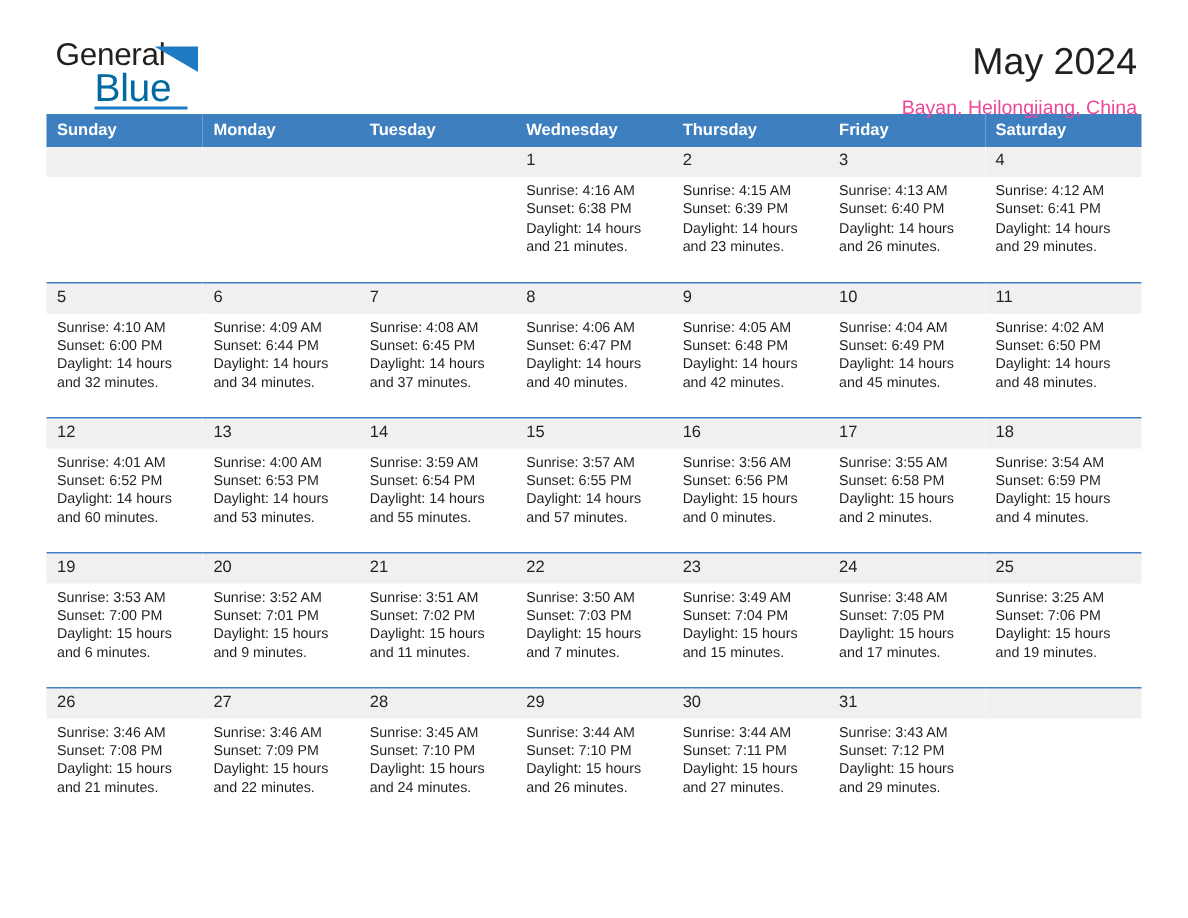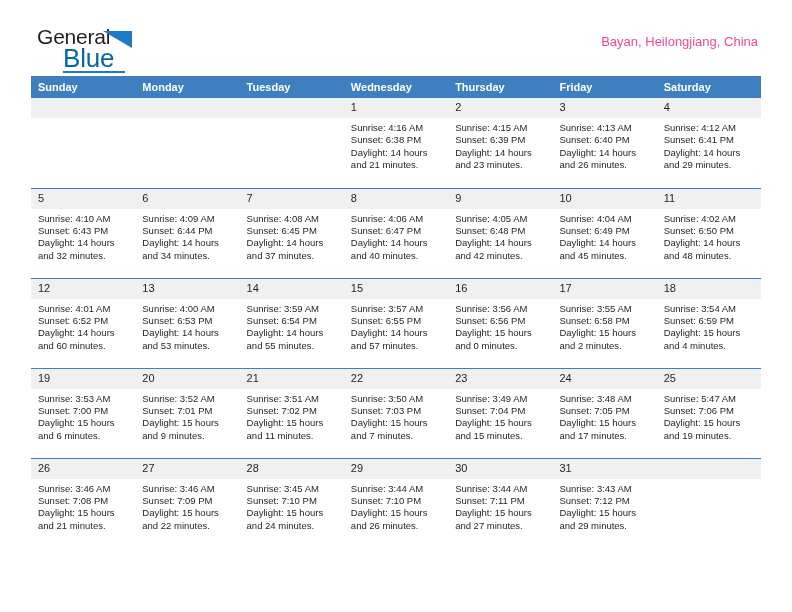--- a/index.html
+++ b/index.html
@@ -144,20 +144,21 @@
   <div class="top">
 
     <div class="logo">
       <span class="logo-general">General</span>
       <span class="logo-blue">Blue</span>
       <span class="logo-triangle"></span>
       <span class="logo-underline"></span>
     </div>
 
     <div class="titles">
+      <h1 class="cal-title">May 2024</h1>
       <h2 class="cal-subtitle">Bayan, Heilongjiang, China</h2>
     </div>
 
   </div>
 
   <table class="calendar">
     <thead>
       <tr id="header-row">
           <th>Sunday</th>
           <th>Monday</th>
@@ -217,21 +218,21 @@
               <div>Daylight: 14 hours</div>
               <div>and 29 minutes.</div>
             </div>
           </td>
         </tr>
         <tr class="week">
           <td>
             <div class="daynum">5</div>
             <div class="info">
               <div>Sunrise: 4:10 AM</div>
-              <div>Sunset: 6:43 PM</div>
+              <div>Sunset: 6:00 PM</div>
               <div>Daylight: 14 hours</div>
               <div>and 32 minutes.</div>
             </div>
           </td>
           <td>
             <div class="daynum">6</div>
             <div class="info">
               <div>Sunrise: 4:09 AM</div>
               <div>Sunset: 6:44 PM</div>
               <div>Daylight: 14 hours</div>
@@ -400,21 +401,21 @@
             <div class="info">
               <div>Sunrise: 3:48 AM</div>
               <div>Sunset: 7:05 PM</div>
               <div>Daylight: 15 hours</div>
               <div>and 17 minutes.</div>
             </div>
           </td>
           <td>
             <div class="daynum">25</div>
             <div class="info">
-              <div>Sunrise: 5:47 AM</div>
+              <div>Sunrise: 3:25 AM</div>
               <div>Sunset: 7:06 PM</div>
               <div>Daylight: 15 hours</div>
               <div>and 19 minutes.</div>
             </div>
           </td>
         </tr>
         <tr class="week">
           <td>
             <div class="daynum">26</div>
             <div class="info">

